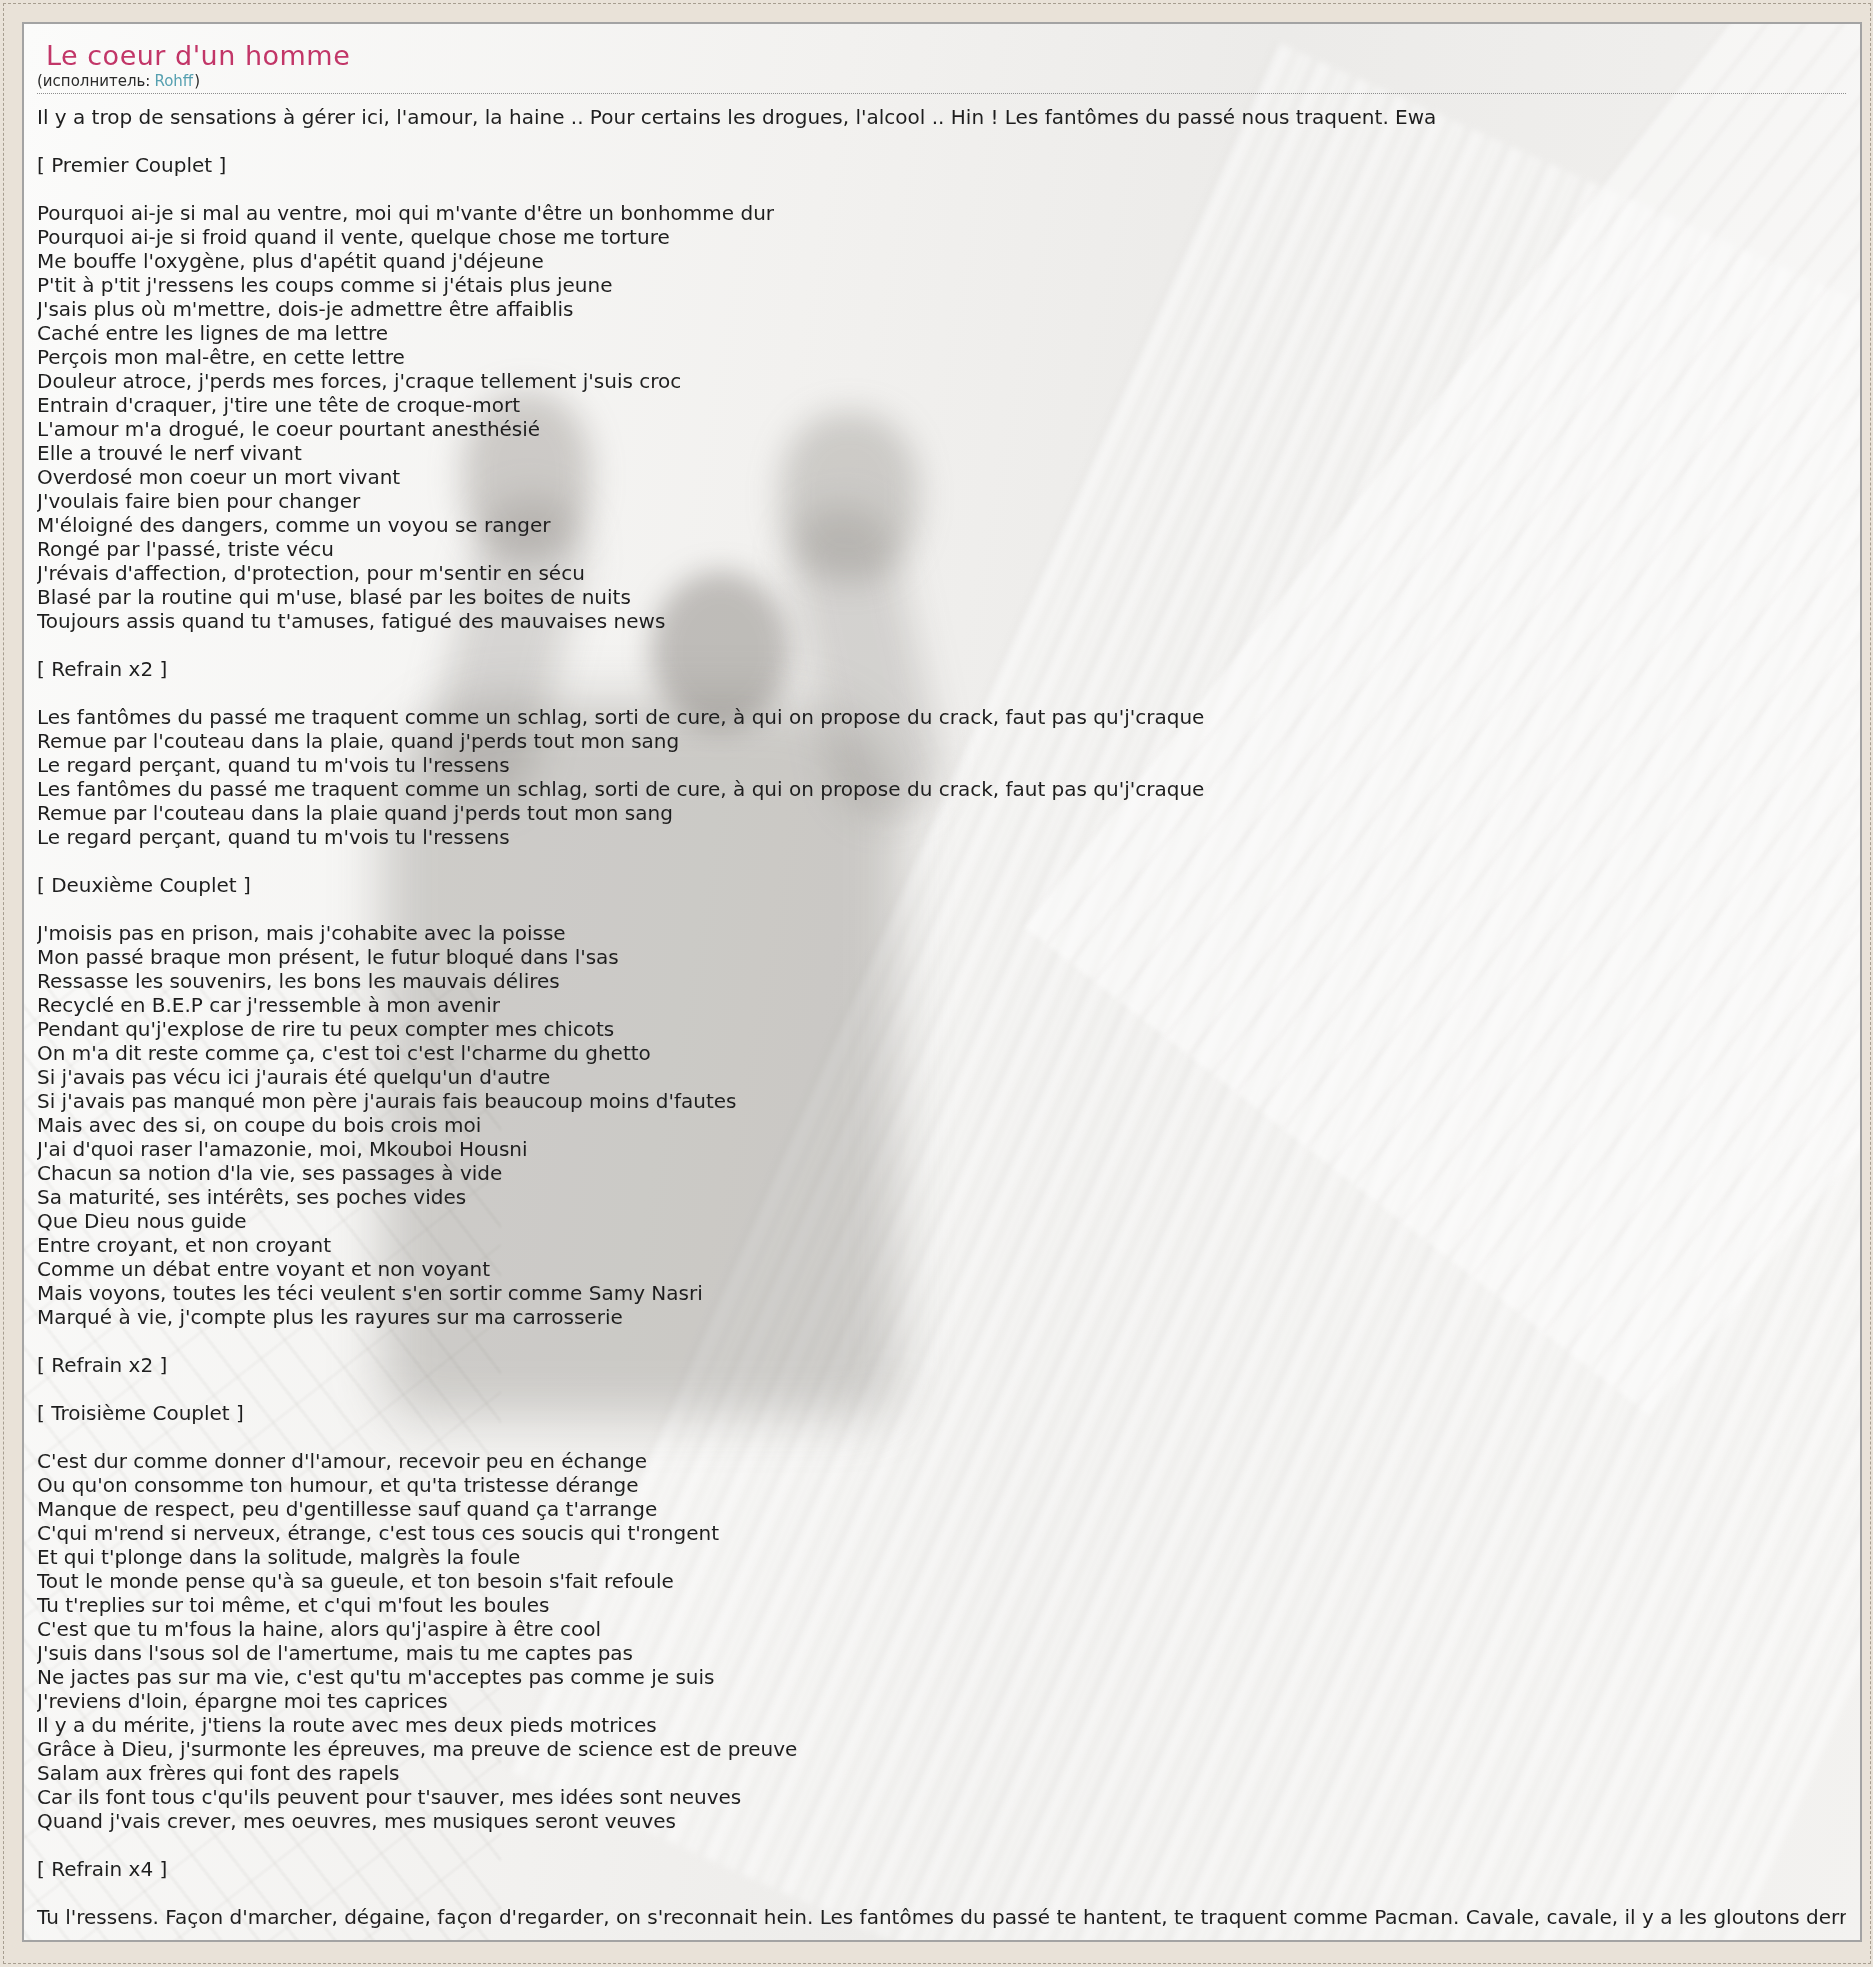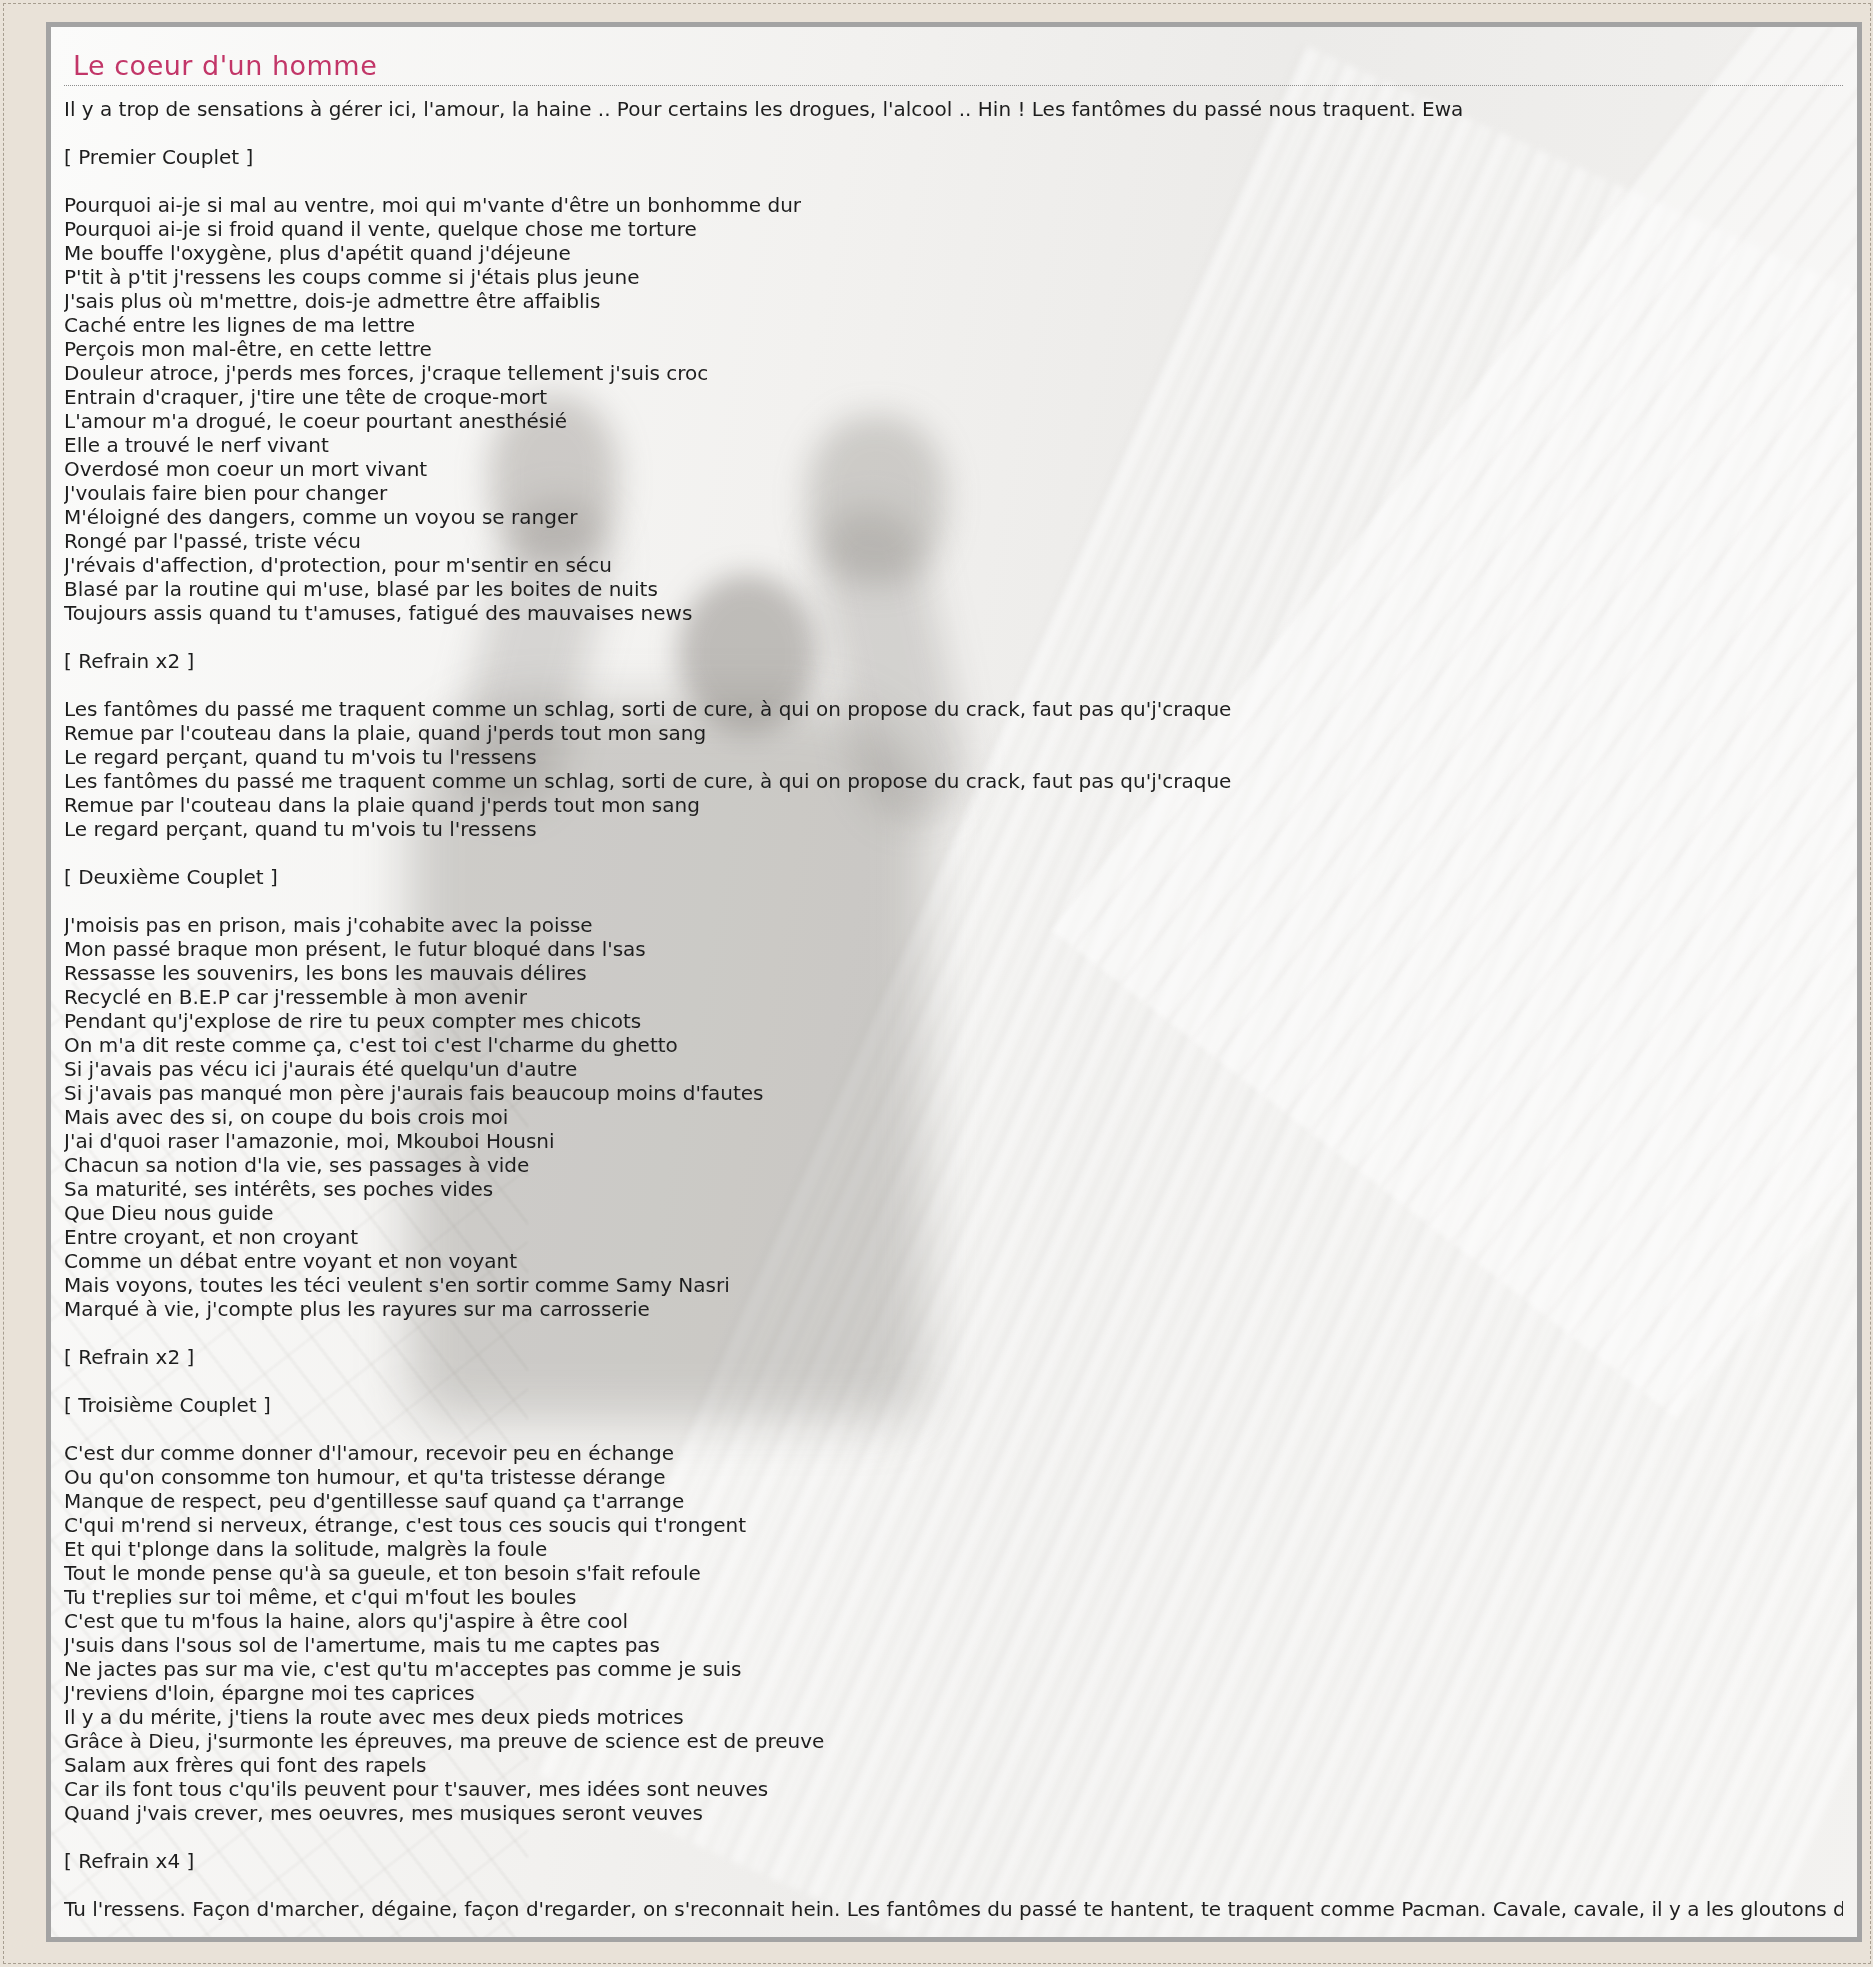--- a/index.html
+++ b/index.html
@@ -23,25 +23,24 @@
     border: 1px dashed #a79e90;
     pointer-events: none;
   }
   .content-box {
     position: absolute;
     left: 22px;
     top: 22px;
     right: 12px;
     bottom: 25px;
     background: #fbfbfa;
-    border: 5px solid #a3a3a3;
-    padding: 24px 14px 0 13px;
+    border: 2px solid #a3a3a3;
+    padding: 17px 14px 0 13px;
     box-sizing: border-box;
     overflow: hidden;
-    margin-left: 24px;
   }
   
   .bg-art {
     position: absolute;
     inset: 0;
     overflow: hidden;
     pointer-events: none;
   }
   .bg-veil {
     position: absolute; inset: 0;
@@ -181,20 +180,23 @@
     <div class="bg-arm-right"></div>
     <div class="bg-fist-left"></div>
     <div class="bg-fist-right"></div>
     <div class="bg-head"></div>
     <div class="bg-torso"></div>
   </div>
 
   <div class="fg">
     <h1 class="song-title">Le coeur d'un homme</h1>
 
+    <div class="artist-line">
+      <span>(исполнитель:</span><a>Rohff</a><span>)</span>
+    </div>
 
     <div class="dotted-sep"></div>
 
     <pre class="lyrics" id="lyrics">Il y a trop de sensations à gérer ici, l'amour, la haine .. Pour certains les drogues, l'alcool .. Hin ! Les fantômes du passé nous traquent. Ewa
 
 [ Premier Couplet ]
 
 Pourquoi ai-je si mal au ventre, moi qui m'vante d'être un bonhomme dur
 Pourquoi ai-je si froid quand il vente, quelque chose me torture
 Me bouffe l'oxygène, plus d'apétit quand j'déjeune

